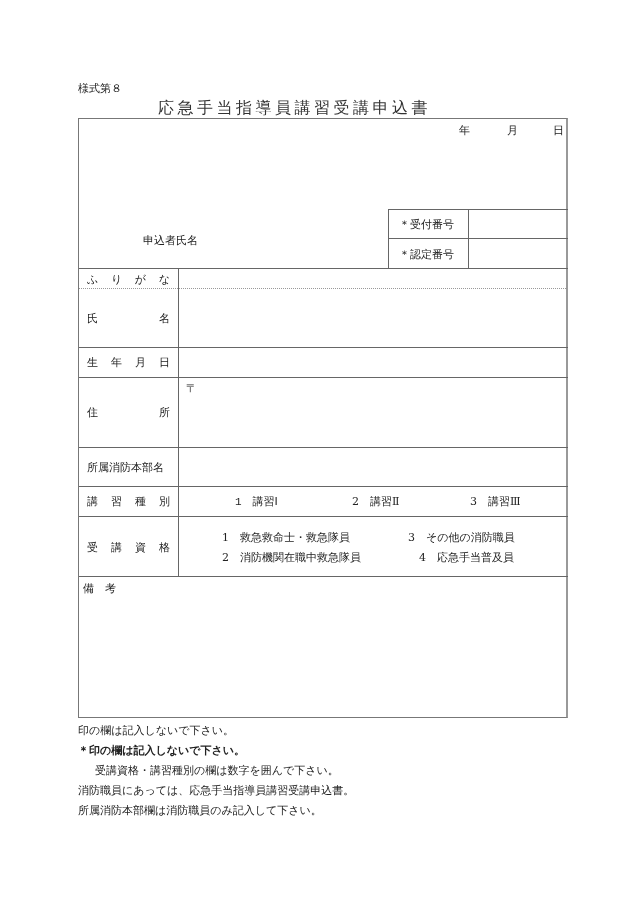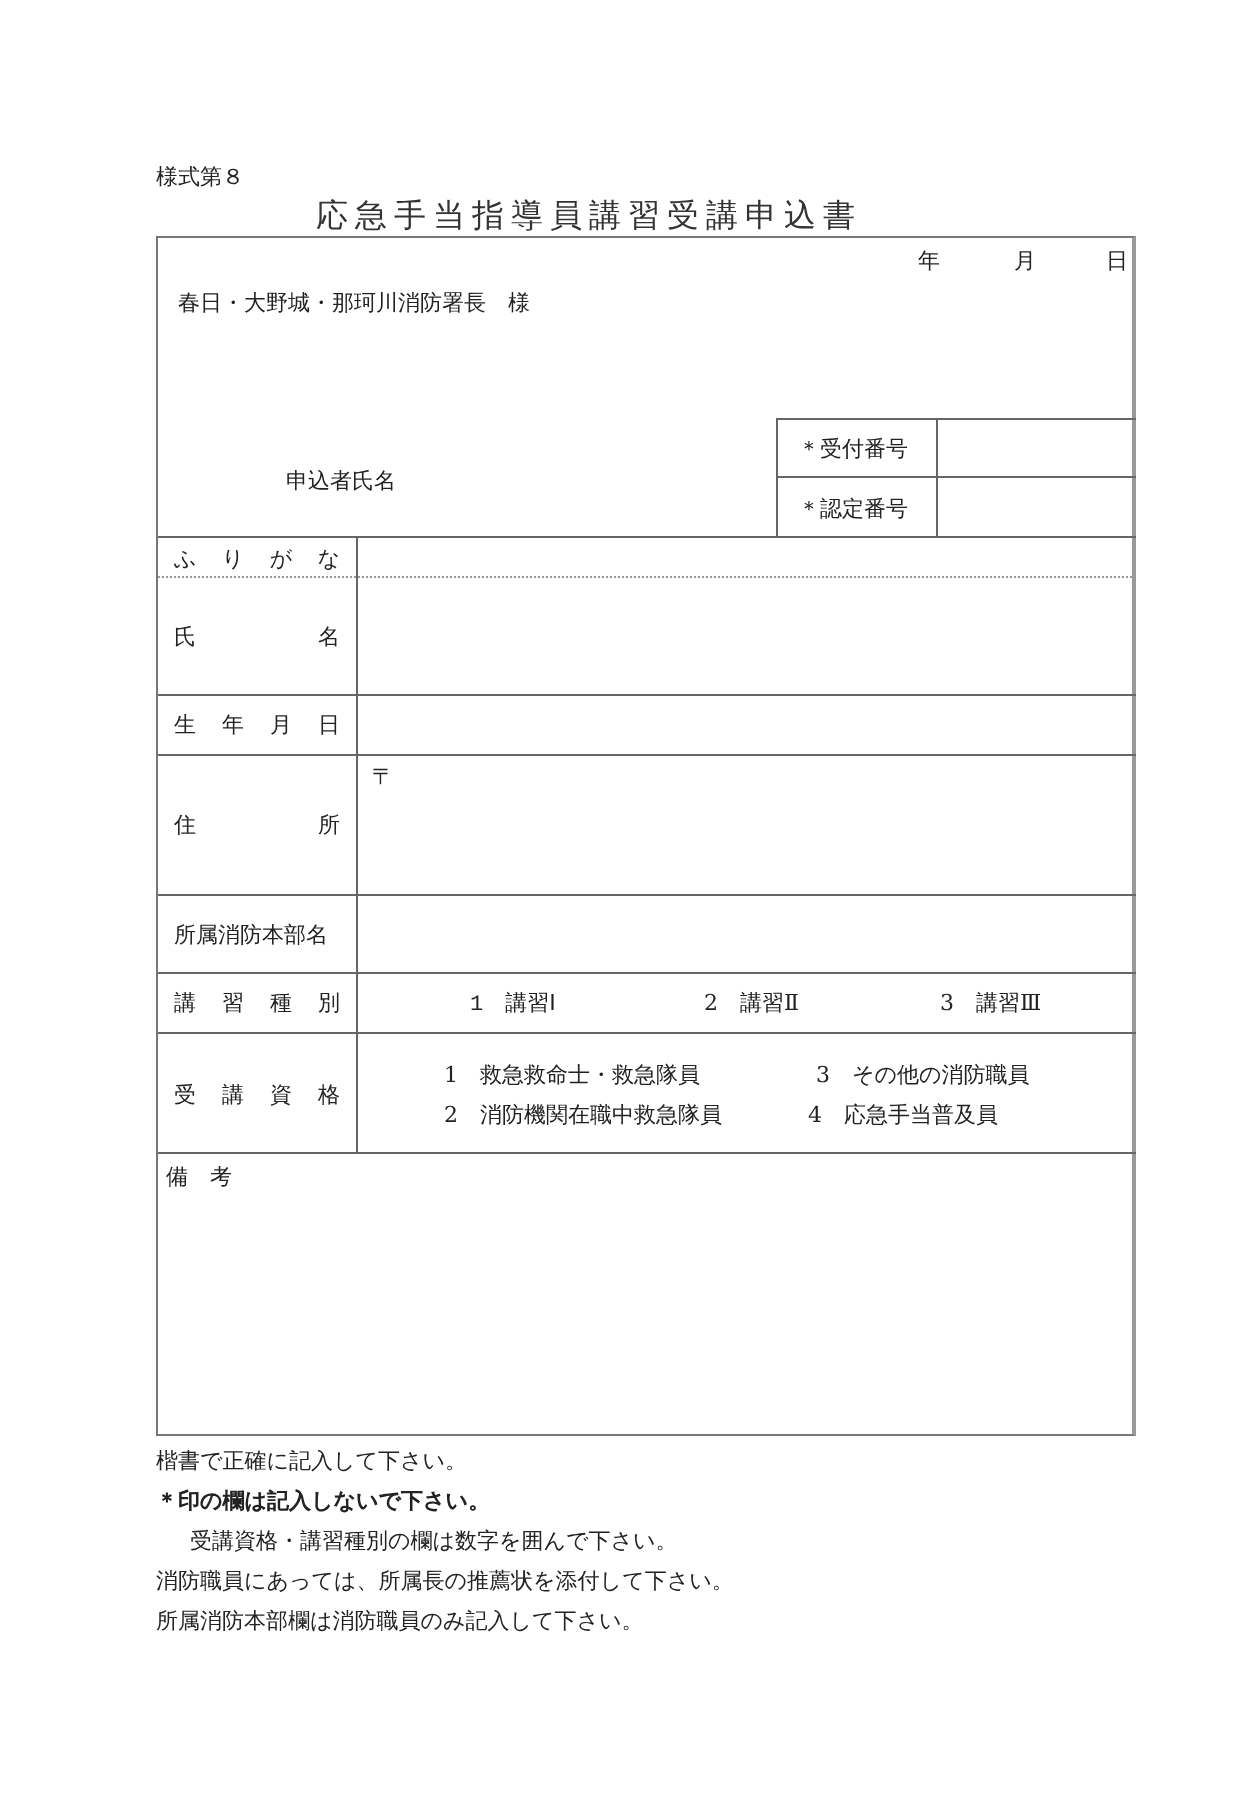--- a/index.html
+++ b/index.html
@@ -42,21 +42,20 @@
 <div class="abs form-number">様式第８</div>
 <div class="abs title">応急手当指導員講習受講申込書</div>
 
 <div class="table">
 
   <span class="abs" style="left:380px; top:4px;">年</span>
   <span class="abs" style="left:428px; top:4px;">月</span>
   <span class="abs" style="left:474px; top:4px;">日</span>
   <div class="abs" style="left:300px; top:0; width:186px; height:20px;"></div>
 
-  <span class="abs" style="left:10px; top:25px;">春日・大野城・那珂川消防署長　様</span>
 
   <span class="abs" style="left:64px; top:114px;">申込者氏名</span>
   <div class="abs" style="left:140px; top:100px; width:168px; height:45px;"></div>
 
   <div class="hline" style="left:309px; top:90px; width:180px;"></div>
   <div class="hline" style="left:309px; top:119px; width:180px;"></div>
   <div class="vline" style="left:309px; top:90px; height:59px;"></div>
   <div class="vline" style="left:389px; top:90px; height:59px;"></div>
   <span class="abs" style="left:320px; top:98px;">＊受付番号</span>
   <span class="abs" style="left:320px; top:128px;">＊認定番号</span>
@@ -129,25 +128,25 @@
   </div>
   <div class="abs" style="left:143px; top:411px;">
     <span>1</span> <span>救急救命士・救急隊員</span>
   </div>
   <div class="abs" style="left:143px; top:431px;">
     <span>2</span> <span>消防機関在職中救急隊員</span>
   </div>
   <div class="abs" style="left:329px; top:411px;">
     <span>3</span> <span>その他の消防職員</span>
   </div>
-  <div class="abs" style="left:325px; top:431px;">
+  <div class="abs" style="left:340px; top:431px;">
     <span>4</span> <span>応急手当普及員</span>
   </div>
 
   <span class="cell-label" style="left:4px; top:462px;text-align:right;">備　考</span>
   <div class="abs" style="left:1px; top:478px; width:486px; height:118px;"></div>
 </div>
 
-<div class="abs notes" style="top:723px;">楷書で正確に記入して下さい。</div>
+<div class="abs notes" style="top:723px;">印の欄は記入しないで下さい。</div>
 <div class="abs notes" style="top:743px;font-weight:bold;">＊印の欄は記入しないで下さい。</div>
 <div class="abs notes" style="top:763px;margin-left:17px;">受講資格・講習種別の欄は数字を囲んで下さい。</div>
-<div class="abs notes" style="top:783px;">消防職員にあっては、所属長の推薦状を添付して下さい。</div>
+<div class="abs notes" style="top:783px;">消防職員にあっては、応急手当指導員講習受講申込書。</div>
 <div class="abs notes" style="top:803px;text-align:center;">所属消防本部欄は消防職員のみ記入して下さい。</div>
 
 </body></html>

